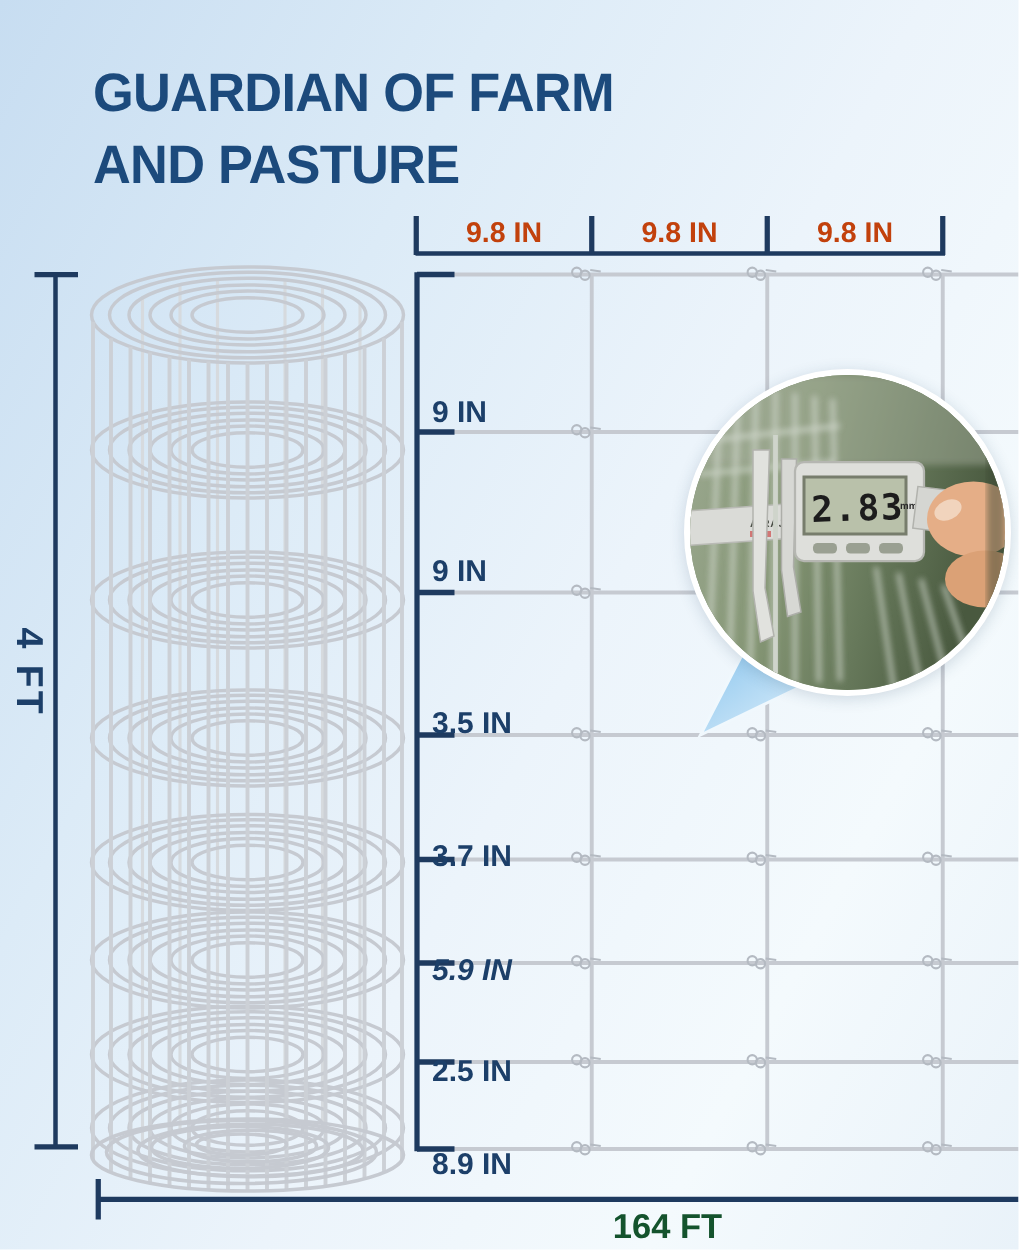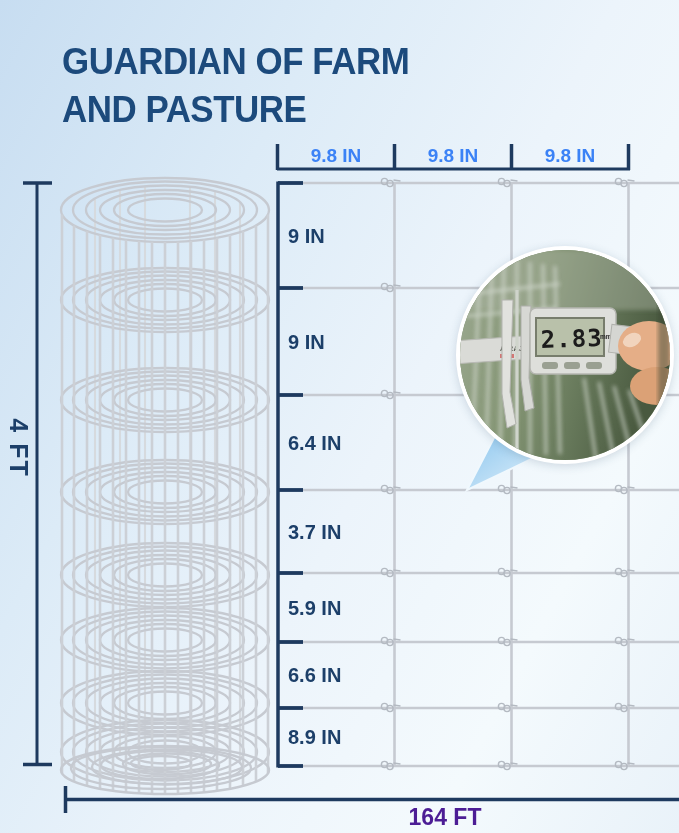--- a/index.html
+++ b/index.html
@@ -11,27 +11,27 @@
   .abs{position:absolute;}
   
   .accent-bar{left:33px;top:40px;width:25px;height:51px;display:flex;}
   .accent-bar .orange{width:13px;height:100%;}
   .accent-bar .green{width:12px;height:100%;}
   .title{left:62px;top:38px;width:560px;line-height:48px;
     font-size:36px;font-weight:bold;letter-spacing:-0.5px;
     transform:scaleX(0.97);transform-origin:left top;color:#1c4a7c;}
   
   .toplabel{top:143px;height:26px;line-height:26px;text-align:center;
-    font-size:19px;font-weight:bold;color:#3b82f6;}
+    font-size:19px;font-weight:bold;color:#c2410c;}
   .rowlabel{left:288px;transform:translateY(-50%);
-    font-size:20px;font-weight:bold;color:#1c3f69;white-space:nowrap;}
+    font-size:20px;font-weight:bold;color:#1c3f69;white-space:nowrap;margin-top:40px;}
   .heightlabel{left:4px;top:448px;transform:translateY(-50%);
     writing-mode:vertical-rl;font-size:25px;font-weight:bold;color:#1c3f69;letter-spacing:2px;}
   .lengthlabel{left:340px;top:804px;width:210px;text-align:center;
-    font-size:23px;font-weight:bold;color:#4c1d95;}
+    font-size:23px;font-weight:bold;color:#14532d;}
   
   #lineart{left:0;top:0;}
   
   .inset{left:456px;top:246px;width:210px;height:210px;border-radius:50%;
     border:4px solid #ffffff;overflow:hidden;box-shadow:0 2px 10px rgba(40,70,100,.18);
     background:#7a8a6c;}
 </style>
 </head>
 <body>
 
@@ -205,24 +205,24 @@
   <div>GUARDIAN OF FARM</div>
   <div>AND PASTURE</div>
 </div>
 
 <div class="abs toplabel" style="left:278px;width:116px;">9.8 IN</div>
 <div class="abs toplabel" style="left:395px;width:116px;">9.8 IN</div>
 <div class="abs toplabel" style="left:512px;width:116px;">9.8 IN</div>
 
 <div class="abs rowlabel" style="top:236px;">9 IN</div>
 <div class="abs rowlabel" style="top:342px;">9 IN</div>
-<div class="abs rowlabel" style="top:443px;">6.4 IN</div>
+<div class="abs rowlabel" style="top:443px;">3.5 IN</div>
 <div class="abs rowlabel" style="top:532px;">3.7 IN</div>
-<div class="abs rowlabel" style="top:608px;">5.9 IN</div>
-<div class="abs rowlabel" style="top:675px;">6.6 IN</div>
+<div class="abs rowlabel" style="top:608px;font-style:italic;">5.9 IN</div>
+<div class="abs rowlabel" style="top:675px;">2.5 IN</div>
 <div class="abs rowlabel" style="top:737px;">8.9 IN</div>
 
 <div class="abs heightlabel">4 FT</div>
 <div class="abs lengthlabel">164 FT</div>
 
 <div class="abs inset">
   <svg width="210" height="210" viewBox="0 0 210 210">
     <defs>
       <linearGradient id="greenBg" x1="0" y1="0" x2="1" y2="0.25">
         <stop offset="0" stop-color="#9daa92"></stop>

